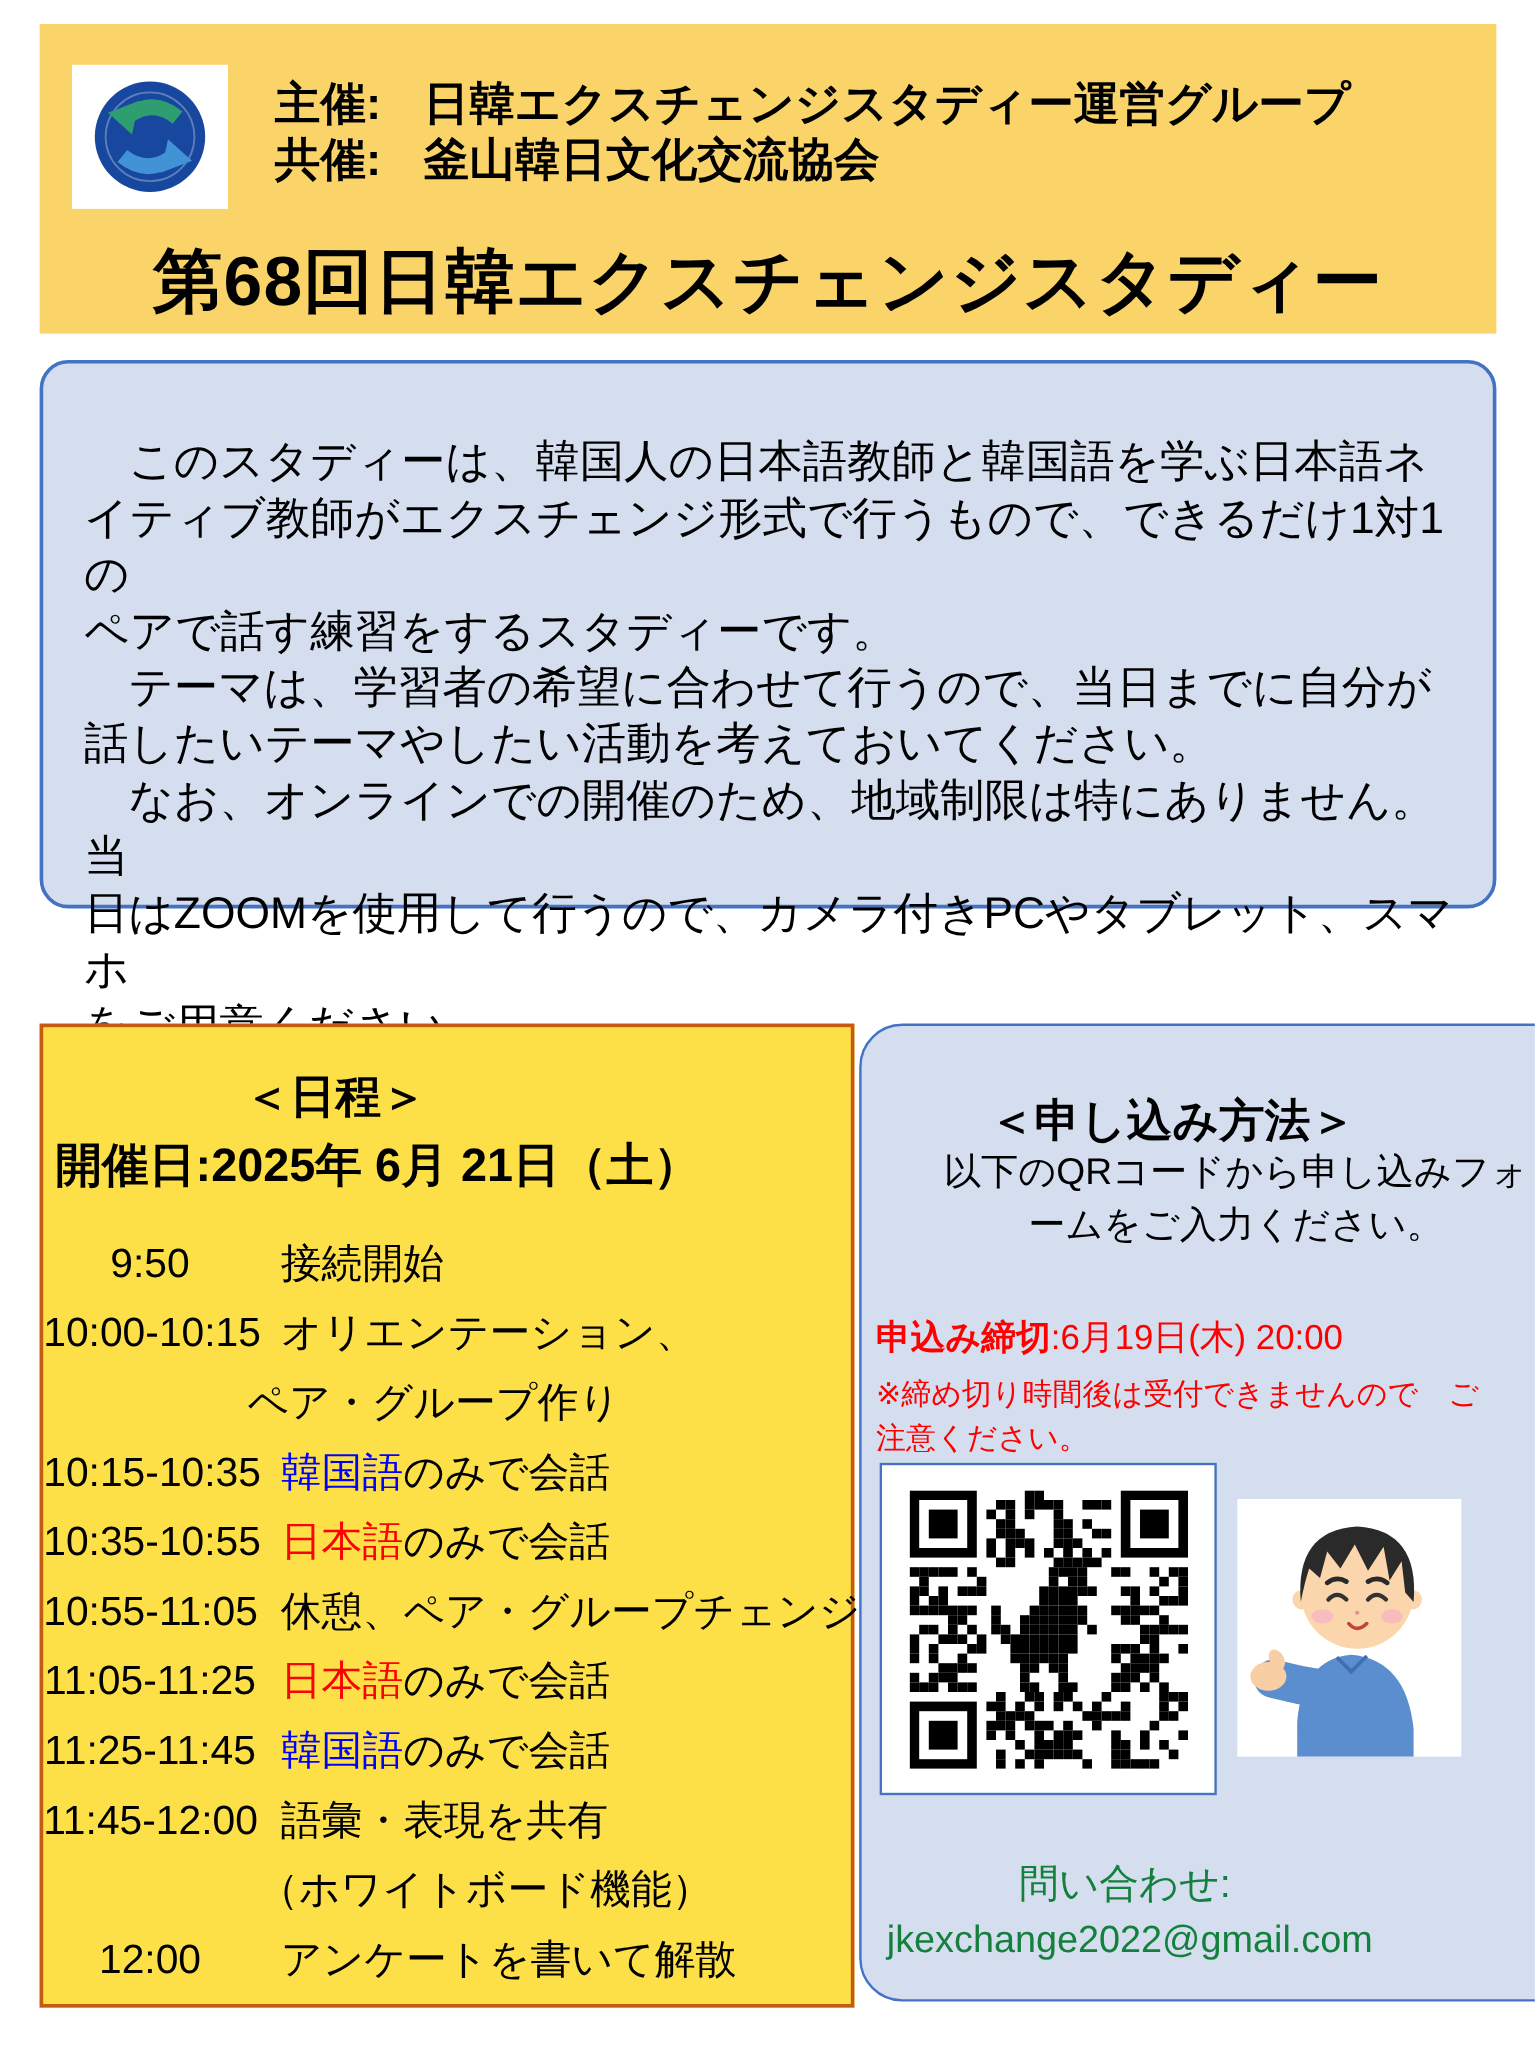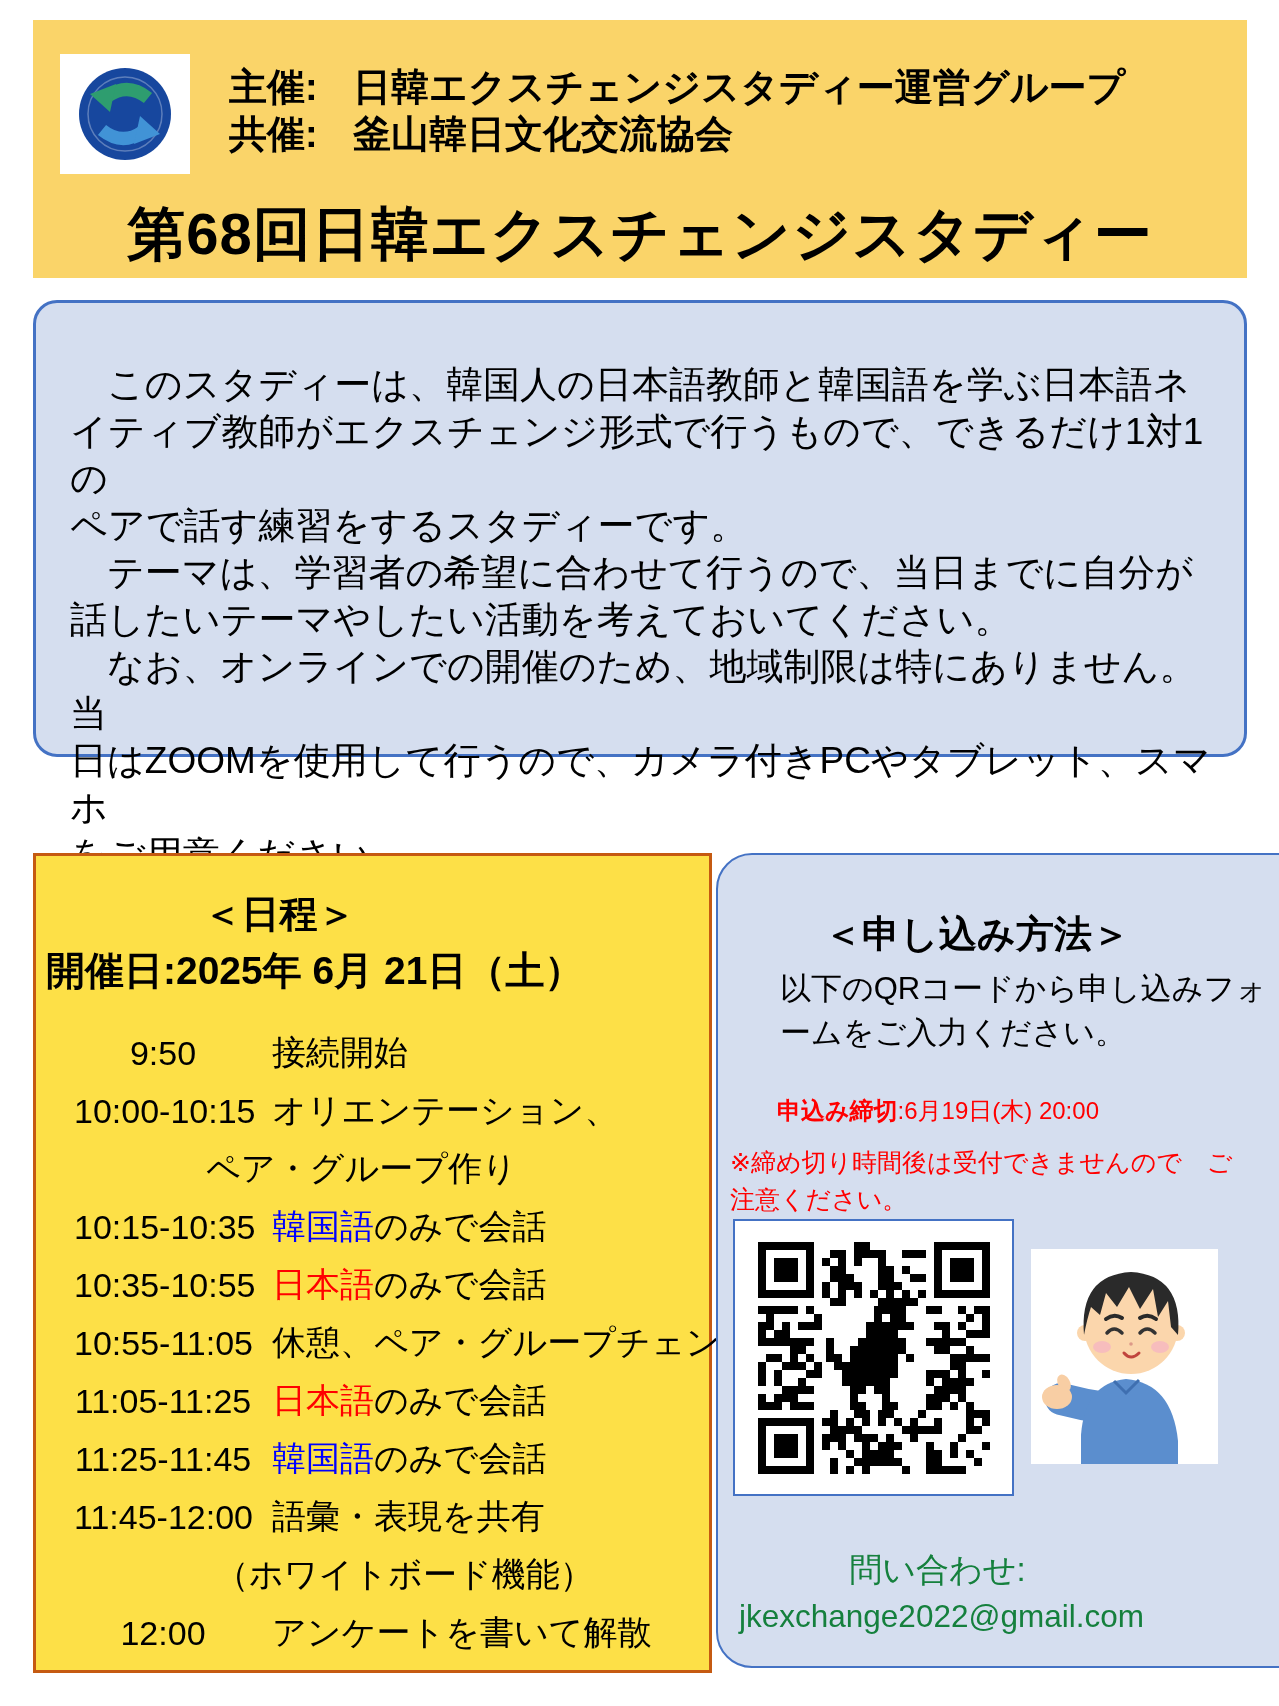--- a/index.html
+++ b/index.html
@@ -20,32 +20,32 @@
     background:#D5DEEF;border:3px solid #4472C4;border-radius:24px;}
   .desc-text{margin:58px 16px 0 34px;font-size:37px;line-height:47px;white-space:pre-line;}
   
   .sched{position:absolute;left:33px;top:853px;width:679px;height:820px;box-sizing:border-box;
     background:#fde047;border:3px solid #C55A11;}
   .sched-title{position:absolute;top:33px;left:0;right:186px;text-align:center;
     font-size:38px;font-weight:bold;}
   .sched-date{position:absolute;top:88px;left:10px;font-size:39px;font-weight:bold;}
   .rows{position:absolute;top:168px;left:0;right:0;}
   .row{display:flex;align-items:center;height:58px;font-size:34px;}
-  .row .time{margin-left:38px;width:178px;text-align:center;white-space:nowrap;}
+  .row .time{width:178px;text-align:center;white-space:nowrap;}
   .row .txt{margin-left:20px;white-space:nowrap;}
   .row.cont-a{padding-left:150px;}
   .row.cont-b{padding-left:141px;margin-left:18px;}
   
   .app{position:absolute;left:716px;top:853px;width:628px;height:815px;box-sizing:border-box;
     background:#D5DEEF;border:2px solid #4472C4;border-radius:36px;}
   .app-title{position:absolute;top:54px;left:0;right:106px;text-align:center;
     font-size:38px;font-weight:bold;}
-  .app-intro{position:absolute;top:112px;left:0;right:0;margin:0 auto;width:500px;
-    text-align:left;font-size:31px;line-height:44px;}
-  .deadline{position:absolute;top:240px;left:12px;font-size:24px;color:#FF0000;white-space:nowrap;margin-left:47px;}
+  .app-intro{position:absolute;top:100px;left:0;right:0;margin:0 auto;width:500px;
+    text-align:center;font-size:31px;line-height:44px;}
+  .deadline{position:absolute;top:240px;left:12px;font-size:29px;color:#FF0000;white-space:nowrap;}
   .dl-label{font-weight:bold;}
   .dl-note{position:absolute;top:289px;left:12px;width:505px;font-size:25px;line-height:37px;color:#FF0000;}
   .qr-card{position:absolute;left:15px;top:364px;width:281px;height:277px;box-sizing:border-box;
     background:#fff;border:2px solid #4472C4;display:flex;align-items:center;justify-content:center;}
   .person{position:absolute;left:313px;top:394px;width:187px;height:215px;}
   .contact{position:absolute;left:13px;top:692px;font-size:33px;line-height:46px;color:#15803d;text-align:center;}
   .email{font-size:31.5px;padding-left:8px;}
 </style>
 </head>
 <body>

